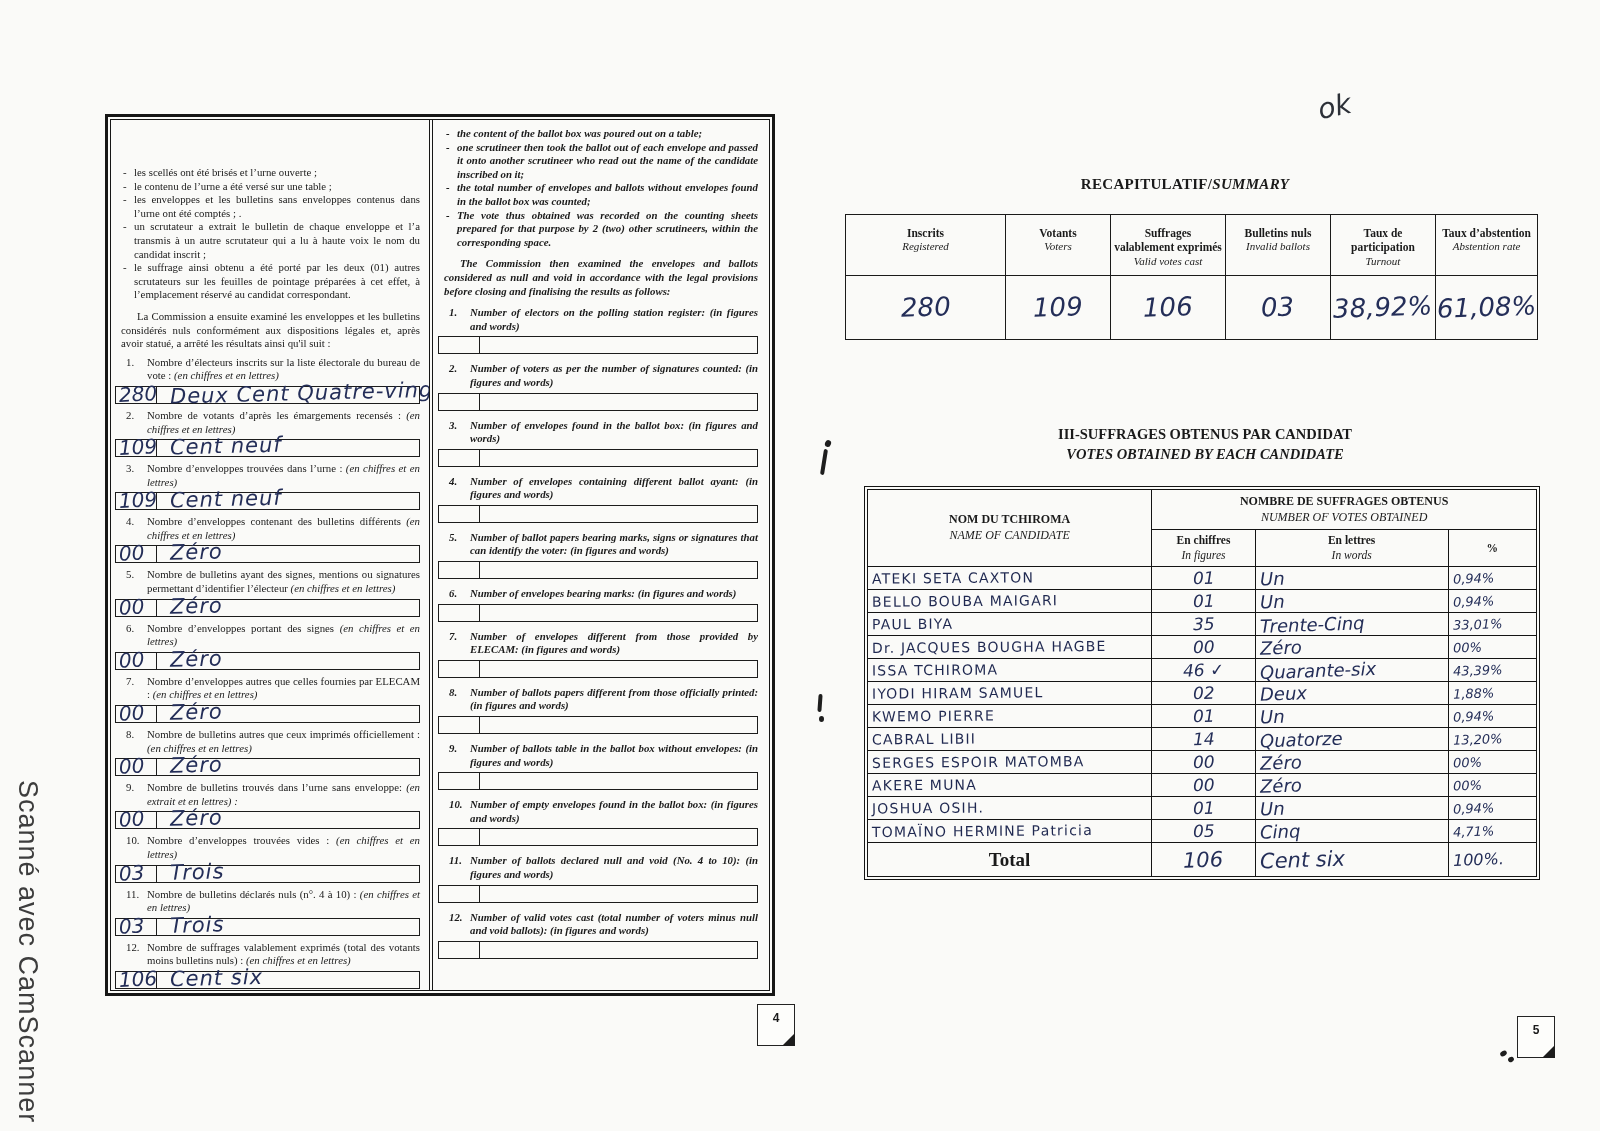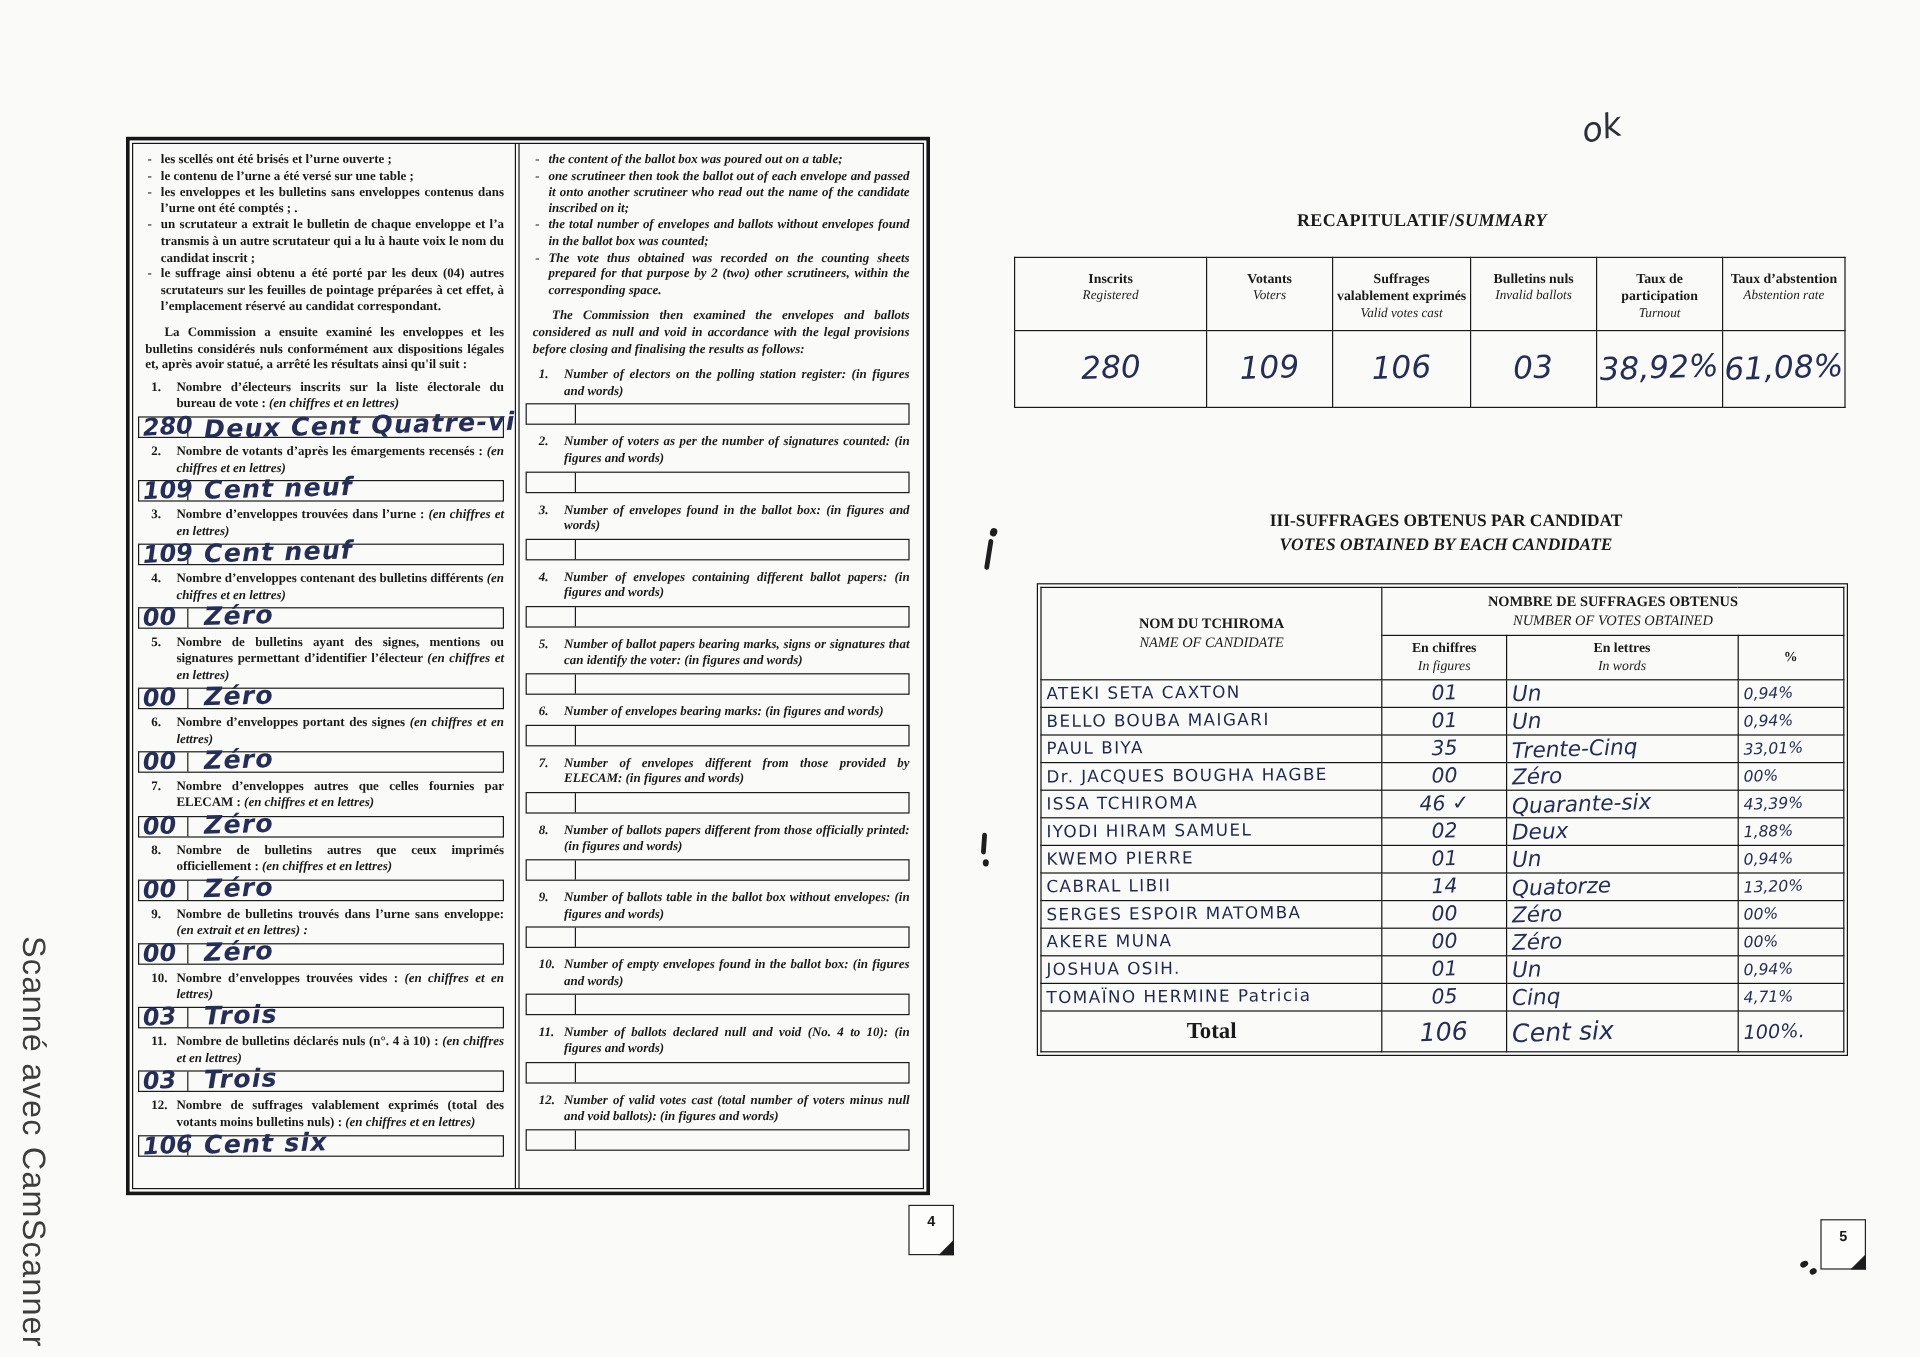--- a/index.html
+++ b/index.html
@@ -8,21 +8,21 @@
   
   .watermark{position:absolute;left:12px;top:780px;writing-mode:vertical-rl;
              font-family:"Liberation Sans",sans-serif;font-size:27px;color:#3d3d3d;letter-spacing:1px;}
   
   .form-page{position:absolute;left:105px;top:114px;width:670px;height:882px;border:3px solid #161616;box-sizing:border-box;}
   .form-inner{position:absolute;inset:2px;border:1.3px solid #161616;display:flex;overflow:hidden;}
   .col{box-sizing:border-box;overflow:hidden;}
   .col-fr{width:318px;padding:7px 9px 4px 10px;}
   .col-divider{width:2px;border-left:1.4px solid #161616;border-right:1.4px solid #161616;}
   .col-en{flex:1;padding:7px 11px 4px 11px;}
-  .fr-text{font-weight:bold;font-size:10.8px;line-height:1.26;text-align:justify;}
+  .fr-text{font-weight:normal;font-size:10.8px;line-height:1.26;text-align:justify;margin-top:39px;}
   .en-text{font-weight:bold;font-style:italic;font-size:10.8px;line-height:1.26;text-align:justify;}
   .bullet{position:relative;padding-left:13px;}
   .bullet::before{content:"-";position:absolute;left:2px;}
   .para{margin-top:8px;text-indent:16px;}
   .items{margin-top:5px;}
   .item{margin-top:5px;}
   .item-en{margin-top:8px;}
   .ihead{display:flex;}
   .inum{width:26px;flex:none;padding-left:5px;box-sizing:border-box;}
   .ilabel{flex:1;}
@@ -92,21 +92,21 @@
   <div class="watermark">Scanné avec CamScanner</div>
 
   <div class="form-page">
     <div class="form-inner">
 
       <div class="col col-fr fr-text">
         <div class="bullet">les scellés ont été brisés et l’urne ouverte ;</div>
         <div class="bullet">le contenu de l’urne a été versé sur une table ;</div>
         <div class="bullet">les enveloppes et les bulletins sans enveloppes contenus dans l’urne ont été comptés ;  .</div>
         <div class="bullet">un scrutateur a extrait le bulletin de chaque enveloppe et l’a transmis à un autre scrutateur qui a lu à haute voix le nom du candidat inscrit ;</div>
-        <div class="bullet">le suffrage ainsi obtenu a été porté par les deux (04) autres scrutateurs sur les feuilles de pointage préparées à cet effet, à l’emplacement réservé au candidat correspondant.</div>
+        <div class="bullet">le suffrage ainsi obtenu a été porté par les deux (01) autres scrutateurs sur les feuilles de pointage préparées à cet effet, à l’emplacement réservé au candidat correspondant.</div>
         <div class="para">La Commission a ensuite examiné les enveloppes et les bulletins considérés nuls conformément aux dispositions légales et, après avoir statué, a arrêté les résultats ainsi qu'il suit :</div>
 
         <div class="items">
           <div class="item">
             <div class="ihead">
                 <span class="inum">1.</span>
                 <span class="ilabel"><span>Nombre d’électeurs inscrits sur la liste électorale du bureau de vote :</span> <span class="hint">(en chiffres et en lettres)</span></span>
               </div>
             <div class="abox">
                 <span class="abox-cell"></span>
@@ -271,21 +271,21 @@
                 <span class="inum">3.</span>
                 <span class="ilabel">Number of envelopes found in the ballot box: (in figures and words)</span>
               </div>
             <div class="abox">
                 <span class="abox-cell"></span>
               </div>
           </div>
           <div class="item item-en">
             <div class="ihead">
                 <span class="inum">4.</span>
-                <span class="ilabel">Number of envelopes containing different ballot papers: (in figures and words)</span>
+                <span class="ilabel">Number of envelopes containing different ballot ayant: (in figures and words)</span>
               </div>
             <div class="abox">
                 <span class="abox-cell"></span>
               </div>
           </div>
           <div class="item item-en">
             <div class="ihead">
                 <span class="inum">5.</span>
                 <span class="ilabel">Number of ballot papers bearing marks, signs or signatures that can identify the voter: (in figures and words)</span>
               </div>

